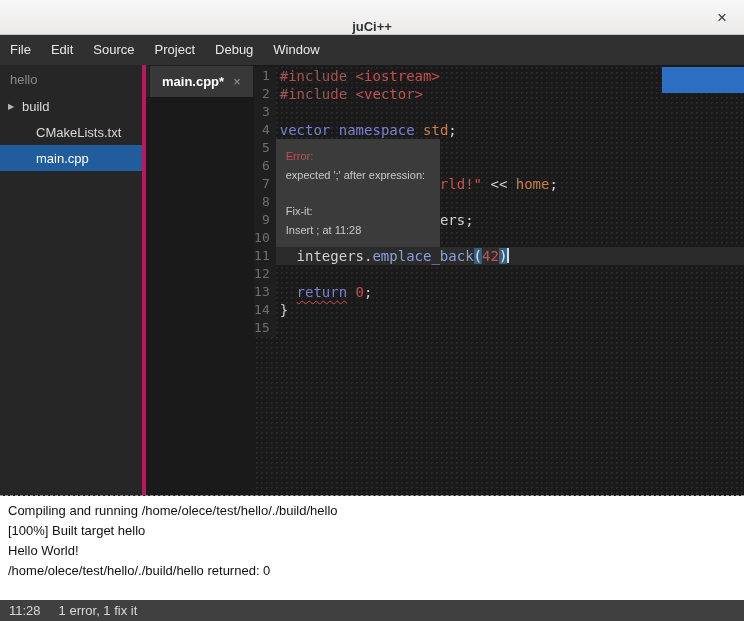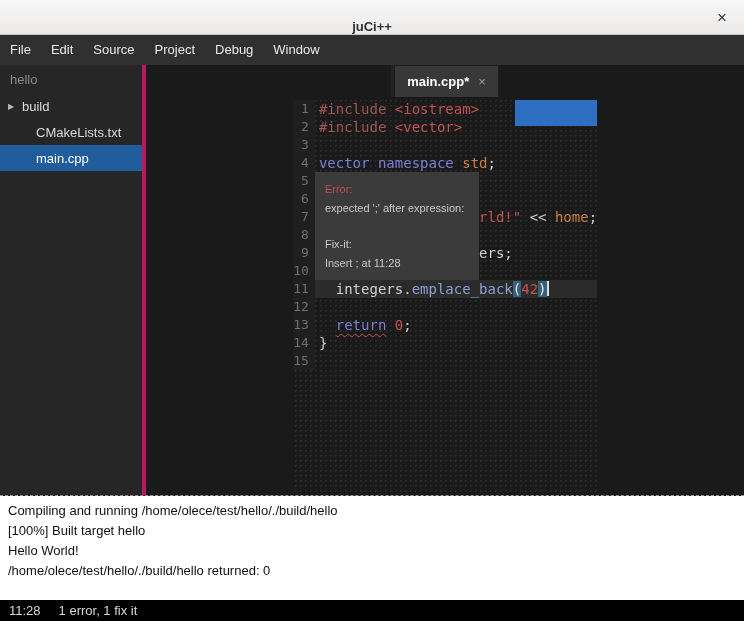--- a/index.html
+++ b/index.html
@@ -38,21 +38,21 @@
   .project { color: #8a8a8a; font-size: 13px; padding: 7px 10px 6px 10px; }
   .tree-item {
     height: 26px; display: flex; align-items: center;
     color: #dadada; font-size: 13px; cursor: default; padding-left: 8px;
   }
   .tree-item .arrow { font-size: 8px; color: #b8b8b8; width: 14px; flex: none; }
   .tree-item.indent { padding-left: 36px; }
   .tree-item.selected { background: var(--selection-blue, #215d9c); color: #ffffff; }
 
   
-  .editor-pane { flex: 1; display: flex; flex-direction: column; min-width: 0; align-items: center; }
+  .editor-pane { flex: 1; display: flex; flex-direction: row; min-width: 0; }
   .tabbar {
     height: 33px; flex: none; background: #242424; border-bottom: 1px solid #171717;
     display: flex; align-items: stretch;
   }
   .tab {
     margin-left: 3px; padding: 0 12px; background: #383838;
     display: flex; align-items: center; gap: 9px;
     color: #ffffff; font-size: 13px; font-weight: bold;
     border: 1px solid #1d1d1d; border-bottom: none;
   }
@@ -106,21 +106,21 @@
   }
 
   
   .terminal {
     flex: none; height: 104px; background: #ffffff; color: #111111;
     font-size: 13px; line-height: 20px; padding: 5px 8px; overflow: hidden;
   }
 
   
   .statusbar {
-    flex: none; height: 21px; background: #000000; color: #d9d9d9;
+    flex: none; height: 21px; background: #404040; color: #d9d9d9;
     font-size: 13px; display: flex; align-items: center; gap: 18px; padding: 0 9px;
   }
 </style>
 </head>
 <body>
 
 <div class="window">
 
   <div class="titlebar">
     <span class="title">juCi++</span>

